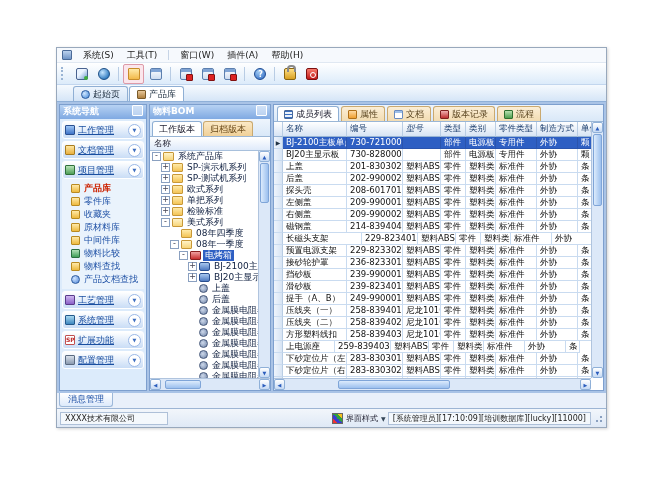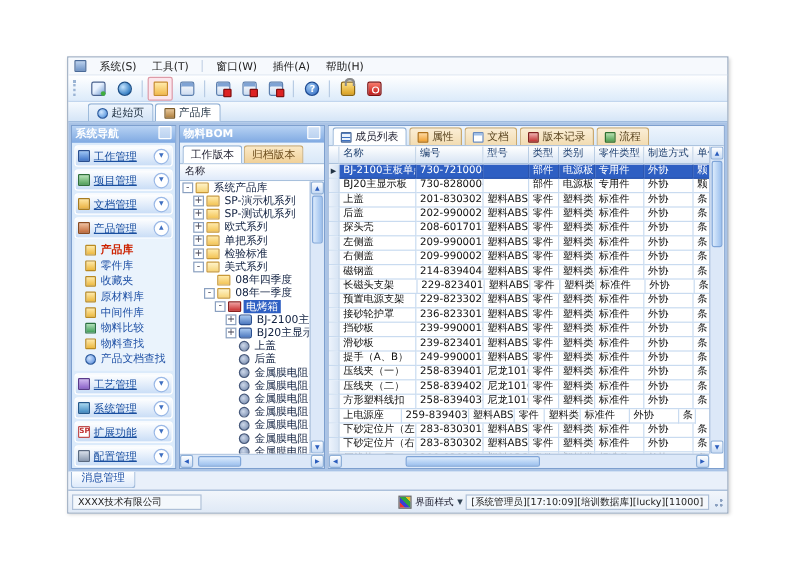--- a/index.html
+++ b/index.html
@@ -206,38 +206,33 @@
         <div class="sb-body">
             <div class="acc">
               <div class="acc-head">
                 <span class="acc-ico work-icon"></span>
                 <span class="acc-label">工作管理</span>
                 <span class="acc-btn">▼</span>
               </div>
             </div>
             <div class="acc">
               <div class="acc-head">
+                <span class="acc-ico docmgr-icon"></span>
+                <span class="acc-label">文档管理</span>
+                <span class="acc-btn">▼</span>
+              </div>
+            </div>
+            <div class="acc">
+              <div class="acc-head">
                 <span class="acc-ico project-icon"></span>
                 <span class="acc-label">项目管理</span>
                 <span class="acc-btn">▼</span>
               </div>
             </div>
             <div class="acc">
-              <div class="acc-head">
-                <span class="acc-ico docmgr-icon"></span>
-                <span class="acc-label">文档管理</span>
-                <span class="acc-btn">▼</span>
-              </div>
-            </div>
-            <div class="acc">
-              <div class="acc-head">
-                <span class="acc-ico productmgr-icon"></span>
-                <span class="acc-label">产品管理</span>
-                <span class="acc-btn">▲</span>
-              </div>
               <div class="acc-body">
                 <div class="nav-item sel">
                   <span class="nav-ico lib-icon"></span>
                   <span>产品库</span>
                 </div>
                 <div class="nav-item">
                   <span class="nav-ico lib-icon"></span>
                   <span>零件库</span>
                 </div>
                 <div class="nav-item">
@@ -453,21 +448,21 @@
             <span class="mtab">
               <span class="mico workflow-icon"></span>
               <span>流程</span>
             </span>
           </div>
         <div class="gridwrap">
           <div class="thead">
               <span class="th ind"></span>
               <span class="th" style="width: 64px;">名称</span>
               <span class="th" style="width: 56px;">编号</span>
-              <span class="th" style="width: 38px;">型号</span>
+              <span class="th" style="width: 38px; font-style: italic;">型号</span>
               <span class="th" style="width: 25px;">类型</span>
               <span class="th" style="width: 30px;">类别</span>
               <span class="th" style="width: 41px;">零件类型</span>
               <span class="th" style="width: 41px;">制造方式</span>
               <span class="th" style="width: 14px;">单位</span>
             </div>
           <div class="tbody">
               <div class="gr sel">
                 <span class="td ind">
                   <span class="selarrow">▶</span>
@@ -553,21 +548,21 @@
                 <span class="td" style="width: 56px;">214-839404-01X</span>
                 <span class="td" style="width: 38px;">塑料ABS</span>
                 <span class="td" style="width: 25px;">零件</span>
                 <span class="td" style="width: 30px;">塑料类</span>
                 <span class="td" style="width: 41px;">标准件</span>
                 <span class="td" style="width: 41px;">外协</span>
                 <span class="td" style="width: 14px;">条</span>
               </div>
               <div class="gr">
                 <span class="td ind"></span>
-                <span class="td" style="width: 65px;">长磁头支架</span>
+                <span class="td" style="width: 79px;">长磁头支架</span>
                 <span class="td" style="width: 56px;">229-823401-00X</span>
                 <span class="td" style="width: 38px;">塑料ABS</span>
                 <span class="td" style="width: 25px;">零件</span>
                 <span class="td" style="width: 30px;">塑料类</span>
                 <span class="td" style="width: 41px;">标准件</span>
                 <span class="td" style="width: 41px;">外协</span>
                 <span class="td" style="width: 14px;">条</span>
               </div>
               <div class="gr">
                 <span class="td ind"></span>

